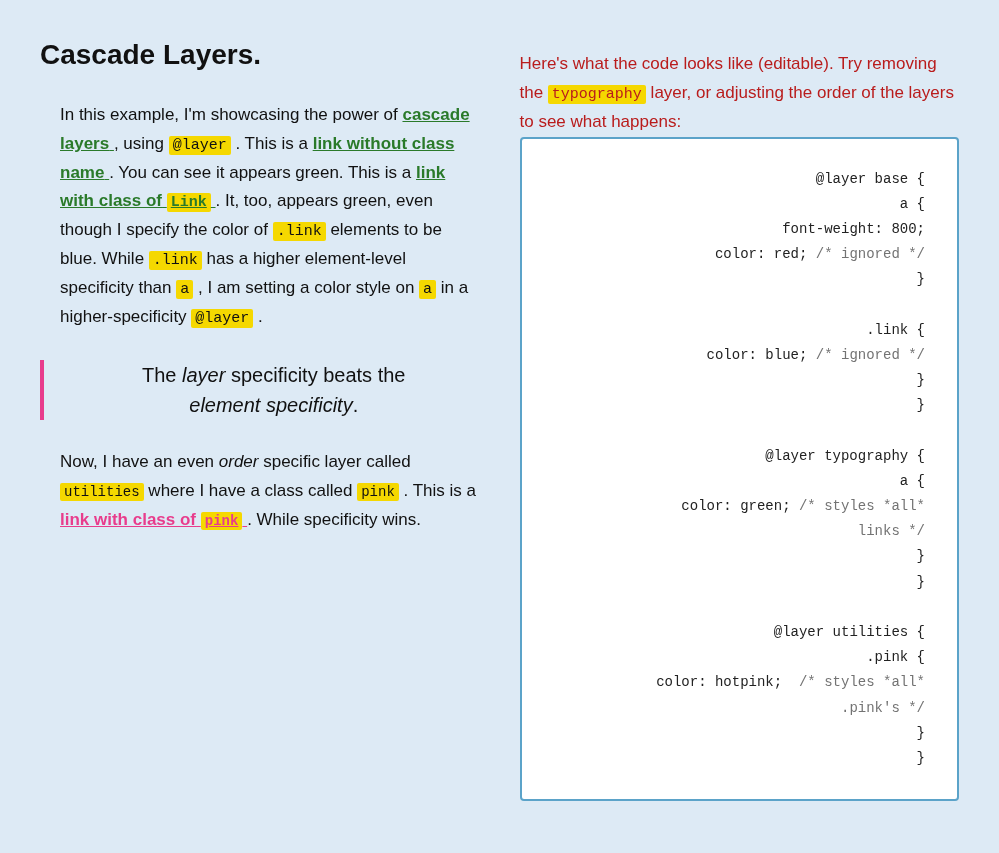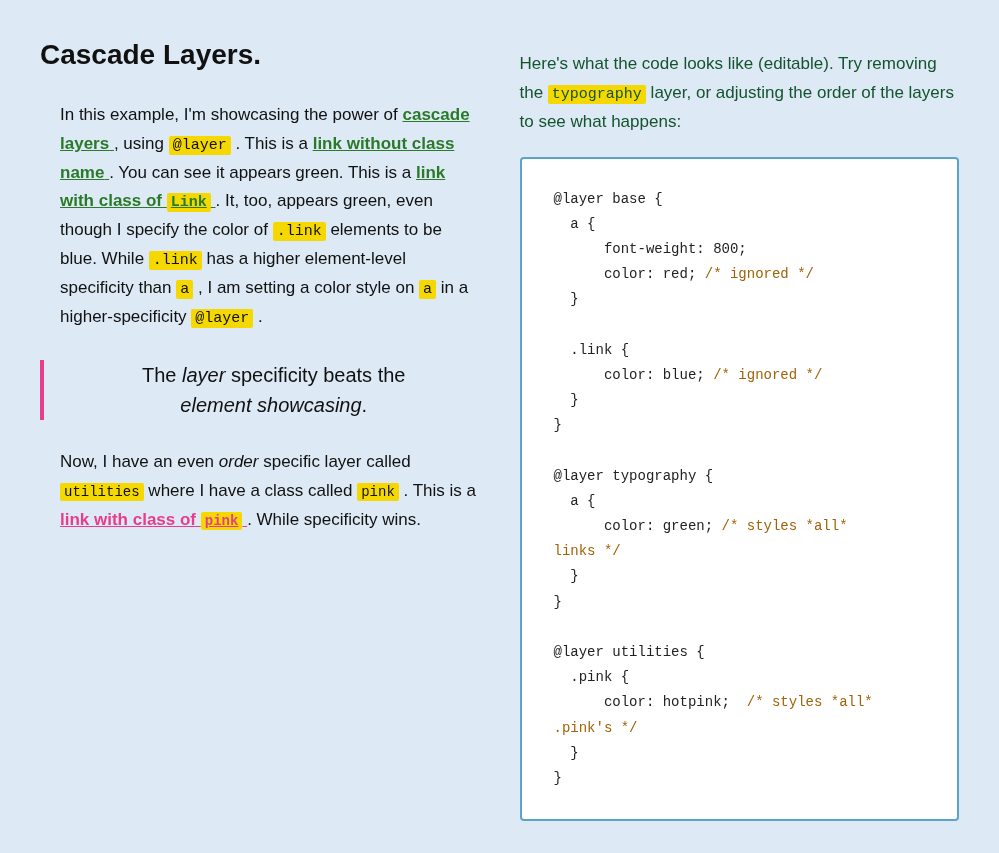--- a/index.html
+++ b/index.html
@@ -89,38 +89,38 @@
     }
 
     .blockquote-text em {
       font-style: italic;
     }
 
     .right-description {
       font-family: Arial, Helvetica, sans-serif;
       font-size: 17px;
       line-height: 1.7;
-      margin-bottom: 20px;
-      color: #14532d;
+      color: #b91c1c;
     }
 
     .code-box {
       border: 2px solid #5ba3c9;
       background-color: #fff;
       padding: 28px 32px;
       border-radius: 4px;
       font-family: 'Courier New', Courier, monospace;
       font-size: 14px;
       line-height: 1.8;
       color: #222;
       white-space: pre;
+      text-align: right;
     }
 
     .code-comment {
-      color: #a16207;
+      color: #737373;
     }
 
     .inline-code {
       font-family: 'Courier New', Courier, monospace;
       font-size: 14px;
       text-align: right;
     }
   </style>
 </head>
 <body>
@@ -156,21 +156,21 @@
       <span>, I am setting a color style on </span>
       <span class="highlight-yellow">a</span>
       <span> in a higher-specificity </span>
       <span class="highlight-yellow">@layer</span>
       <span>.</span>
     </p>
 
     <blockquote class="blockquote-section">
       <p class="blockquote-text">
         The <em>layer</em> specificity beats the<br>
-        <em>element showcasing</em>.
+        <em>element specificity</em>.
       </p>
     </blockquote>
 
     <p class="intro-text">
       <span>Now, I have an even </span>
       <em>order</em>
       <span> specific layer called </span>
       <span class="highlight-yellow inline-code">utilities</span>
       <span> where I have a class called </span>
       <span class="highlight-yellow inline-code">pink</span>

